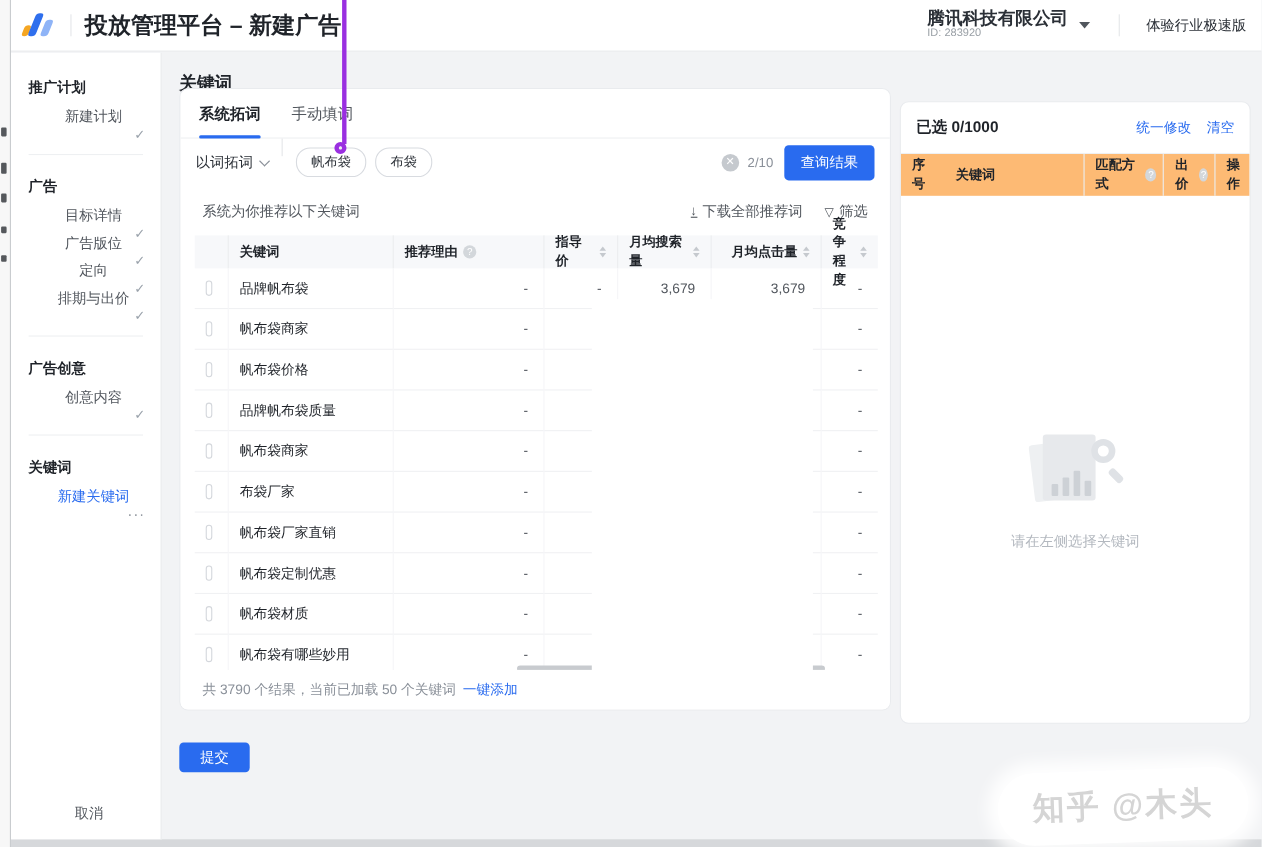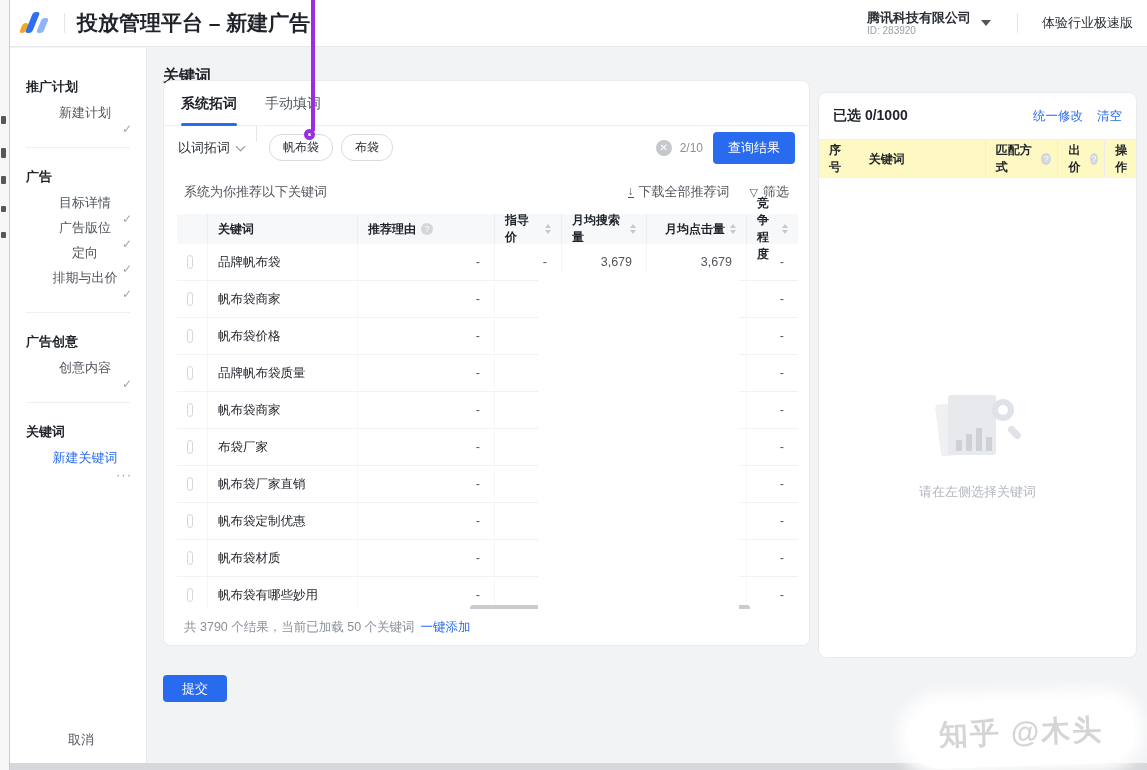--- a/index.html
+++ b/index.html
@@ -15,28 +15,28 @@
   .topbar { position:absolute; left:10px; top:0; width:1137px; height:47px; background:#fff; border-bottom:1px solid #e7e9ec; display:flex; align-items:center; z-index:10; }
   .logo { position:relative; width:32px; height:22px; margin-left:10px; }
   .logo i { position:absolute; border-radius:3px; transform:skewX(-22deg); }
   .logo .l1 { left:1px; bottom:1px; width:6px; height:10px; background:#f5a623; }
   .logo .l2 { left:9px; top:0; width:7px; height:21px; background:#2f6fed; }
   .logo .l3 { left:19px; bottom:1px; width:7px; height:15px; background:#8fb4f7; }
   .topbar .vdiv { width:1px; height:20px; background:#e4e6e9; margin:0 12px; }
   .app-title { font-size:21px; font-weight:700; color:#1f2329; }
   .topbar-right { margin-left:auto; display:flex; align-items:center; margin-right:10px; }
   .account { text-align:left; }
-  .account-name { font-size:13px; font-weight:700; color:#2a2f36; line-height:15px; }
+  .account-name { font-size:16px; font-weight:700; color:#2a2f36; line-height:15px; }
   .account-id { font-size:10px; color:#9aa0a6; line-height:12px; }
   .caret-down { width:0; height:0; border-left:5px solid transparent; border-right:5px solid transparent; border-top:6px solid #51565d; margin:0 14px 0 10px; }
   .version-label { font-size:13px; color:#2a2f36; margin-left:12px; margin-right:4px; }
 
   
   .sidebar { position:absolute; left:10px; top:48px; width:137px; height:715px; background:#fff; border-right:1px solid #e7e9ec; z-index:4; }
-  .sb-inner { padding-top:18px; }
+  .sb-inner { padding-top:11px; }
   .sb-section { padding:6px 0 10px 0; }
   .sb-title { font-size:13px; font-weight:700; color:#1f2329; padding:6px 0 8px 16px; }
   .sb-item { display:flex; align-items:center; height:25px; padding-left:28px; padding-right:14px; font-size:13px; color:#51565d; cursor:pointer;flex-direction:column; }
   .sb-item .sb-label { flex:0 0 auto; }
   .sb-item .sb-check { margin-left:auto; color:#9aa2ab; font-size:12px; }
   .sb-item.active .sb-label { color:var(--accent); }
   .sb-item .sb-more { margin-left:auto; color:#8a9099; font-size:13px; letter-spacing:1px; }
   .sb-divider { border-top:1px solid #eef0f2; margin:8px 16px; }
   .sb-cancel { position:absolute; left:58px; bottom:14px; font-size:13px; color:#51565d; cursor:pointer; }
 
@@ -92,21 +92,21 @@
   .table-footer .link { margin-left:6px; }
 
   .submit-btn { position:absolute; left:163px; top:675px; width:64px; height:27px; padding:0; }
 
   
   .right-card { position:absolute; left:818px; top:92px; width:319px; height:566px; overflow:hidden; }
   .rp-head { height:47px; display:flex; align-items:center; padding:0 14px; border-bottom:1px solid #eef0f2;justify-content:flex-end; }
   .rp-selected { font-size:14px; font-weight:700; color:#1f2329; }
   .rp-links { margin-left:auto; display:flex; align-items:center; font-size:12.5px; }
   .rp-links .link { margin-left:14px; }
-  .rp-theader { display:flex; height:38px; background:#fef9c3; align-items:center; font-size:12px; font-weight:700; color:#1f2329; }
+  .rp-theader { display:flex; height:38px; background:#fdba74; align-items:center; font-size:12px; font-weight:700; color:#1f2329; }
   .rp-theader .hcell { display:flex; align-items:center; height:38px; padding:0 6px 0 10px; border-left:1px solid #ebedef; }
   .rp-theader .hcell:first-child, .rp-theader .hcell:nth-child(2) { border-left:none; }
   .rp-empty { position:absolute; left:0; right:0; top:300px; text-align:center; }
   .illus { position:relative; width:84px; height:70px; margin:0 auto 20px auto; }
   .illus .page-back { position:absolute; left:2px; top:10px; width:32px; height:52px; background:#eef0f2; border-radius:3px; transform:rotate(-7deg); }
   .illus .page { position:absolute; left:12px; top:2px; width:48px; height:60px; background:#e7e9ec; border-radius:3px; }
   .illus .bar { position:absolute; width:6px; background:#cdd1d6; border-radius:1px; bottom:12px; }
   .illus .b1 { left:20px; height:11px; }
   .illus .b2 { left:30px; height:17px; }
   .illus .b3 { left:40px; height:23px; }

